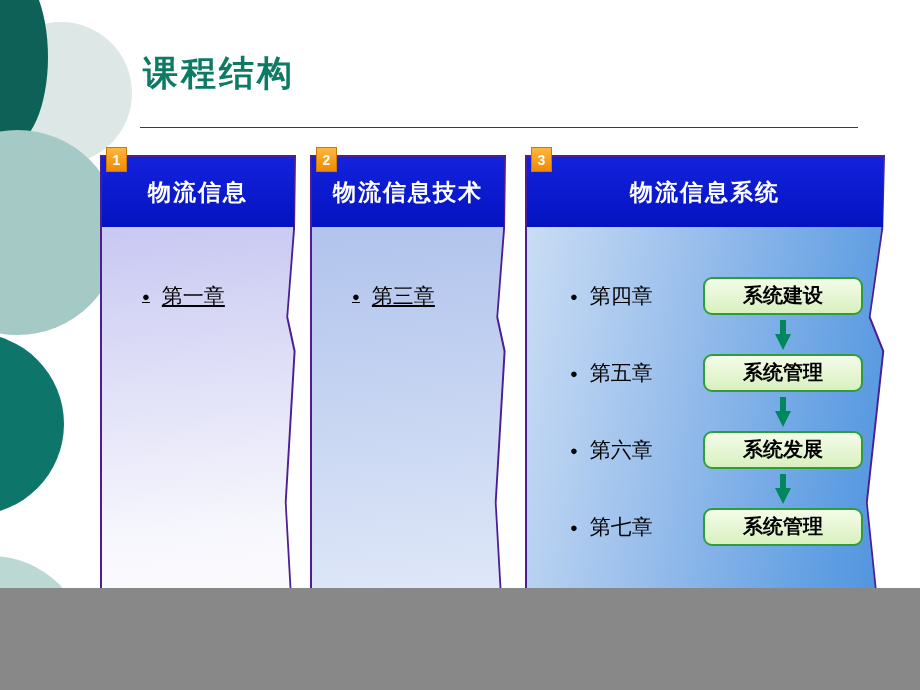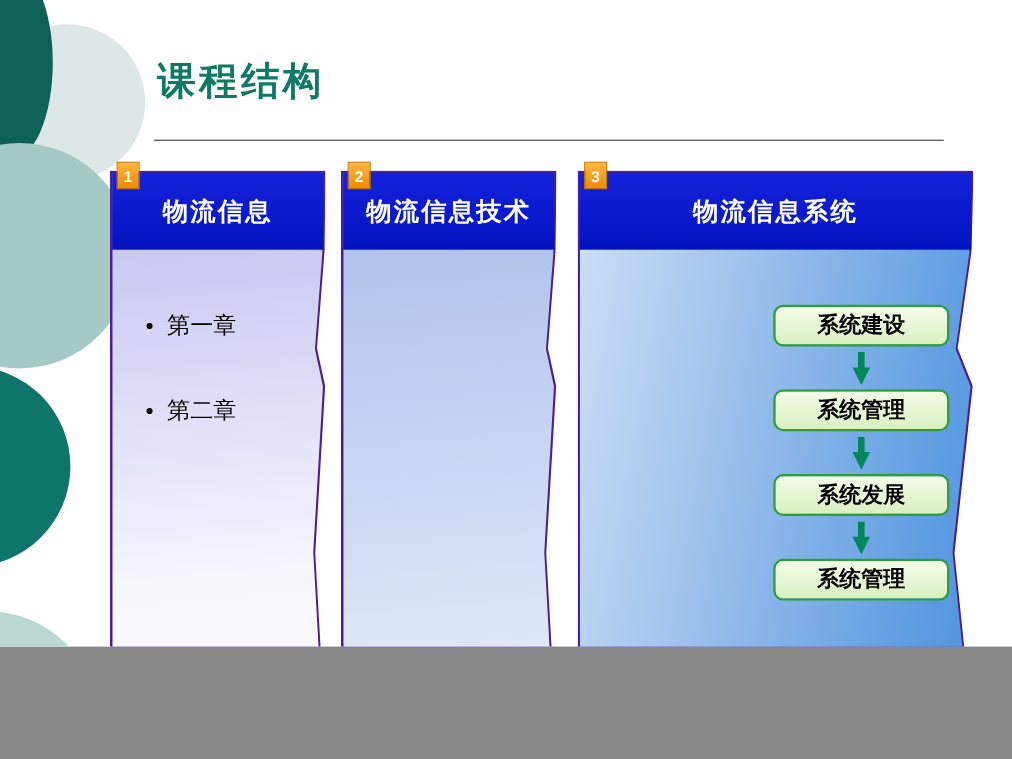--- a/index.html
+++ b/index.html
@@ -56,21 +56,21 @@
 
   .badge {
     position:absolute; top:-8px; left:6px; width:21px; height:25px; z-index:6;
     background:linear-gradient(180deg,#ffb63e 0%,#f08a00 100%);
     border:1px solid #c97a00;
     display:flex; align-items:center; justify-content:center;
     color:#ffffff; font-weight:bold; font-size:14px;
   }
 
   .panel-body { position:absolute; top:72px; left:2px; right:2px; bottom:2px; }
-  .pad-body   { padding:30px 0 0 30px; }
+  .pad-body   { padding:30px 0 0 40px;text-decoration:underline; }
 
   .bullet-row { height:77px; display:flex; align-items:center; gap:12px; }
   .dot::before { content:"●"; font-size:13px; color:#000; line-height:1; }
   .bullet-label { font-size:21px; color:#000; font-family:"Liberation Serif", serif; }
 
   
   .p3-list { position:absolute; left:43px; top:30px; }
   .p3-flow { position:absolute; top:30px; right:20px; width:160px; }
   .flow-row { height:77px; display:flex; align-items:center; }
   .flow-box {
@@ -107,50 +107,70 @@
         </div>
       </div>
       <div class="badge">
         <span>1</span>
       </div>
       <div class="panel-body pad-body">
         <div class="bullet-row">
           <span class="dot"></span>
           <span class="bullet-label">第一章</span>
         </div>
-        <div class="bullet-row">
-          <span class="dot"></span>
-          <span class="bullet-label">第二章</span>
-        </div>
       </div>
     </section>
 
     <section class="panel p2">
       <div class="panel-shape">
         <div class="panel-fill fill-2"></div>
         <div class="panel-header">
           <span class="panel-header-label">物流信息技术</span>
         </div>
       </div>
       <div class="badge">
         <span>2</span>
       </div>
+      <div class="panel-body pad-body">
+        <div class="bullet-row">
+          <span class="dot"></span>
+          <span class="bullet-label">第三章</span>
+        </div>
+      </div>
     </section>
 
     <section class="panel p3">
       <div class="panel-shape">
         <div class="panel-fill fill-3"></div>
         <div class="panel-header">
           <span class="panel-header-label">物流信息系统</span>
         </div>
       </div>
       <div class="badge">
         <span>3</span>
       </div>
       <div class="panel-body">
+        <div class="p3-list">
+          <div class="bullet-row">
+            <span class="dot"></span>
+            <span class="bullet-label">第四章</span>
+          </div>
+          <div class="bullet-row">
+            <span class="dot"></span>
+            <span class="bullet-label">第五章</span>
+          </div>
+          <div class="bullet-row">
+            <span class="dot"></span>
+            <span class="bullet-label">第六章</span>
+          </div>
+          <div class="bullet-row">
+            <span class="dot"></span>
+            <span class="bullet-label">第七章</span>
+          </div>
+        </div>
 
         <div class="p3-flow">
           <div class="flow-row">
             <div class="flow-box">系统建设</div>
           </div>
           <div class="flow-row">
             <div class="flow-box">系统管理</div>
           </div>
           <div class="flow-row">
             <div class="flow-box">系统发展</div>

